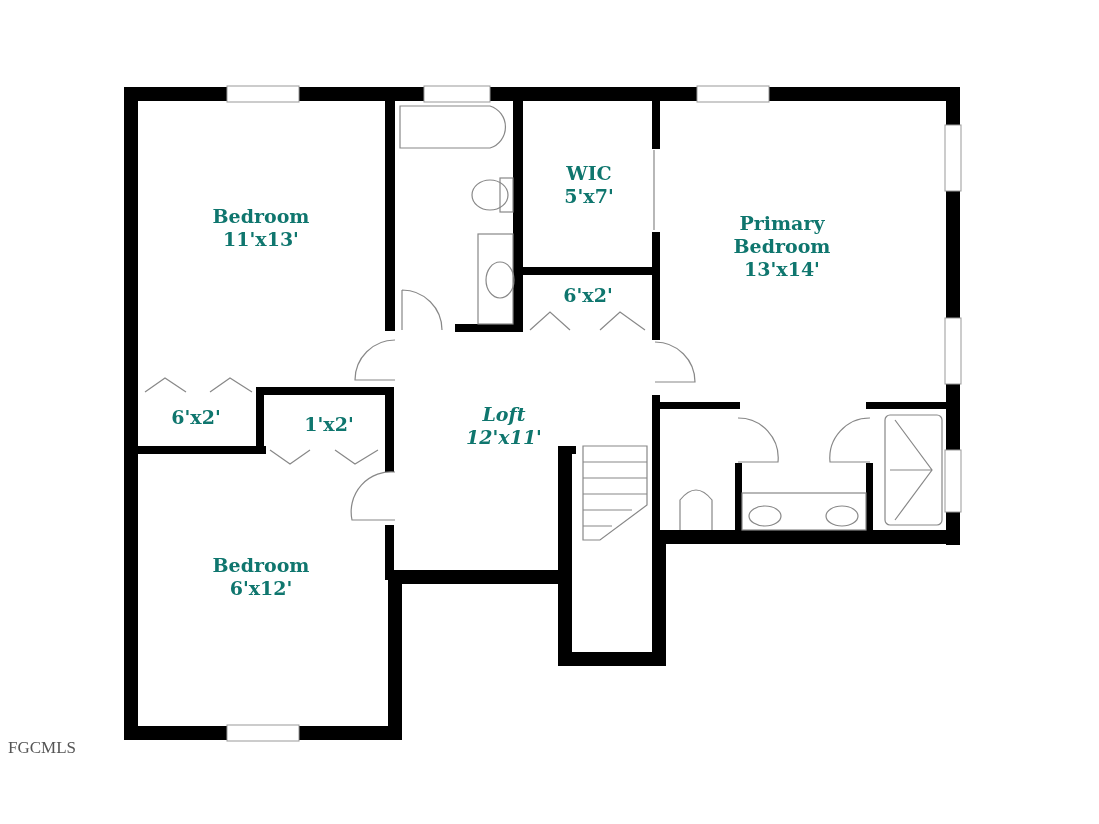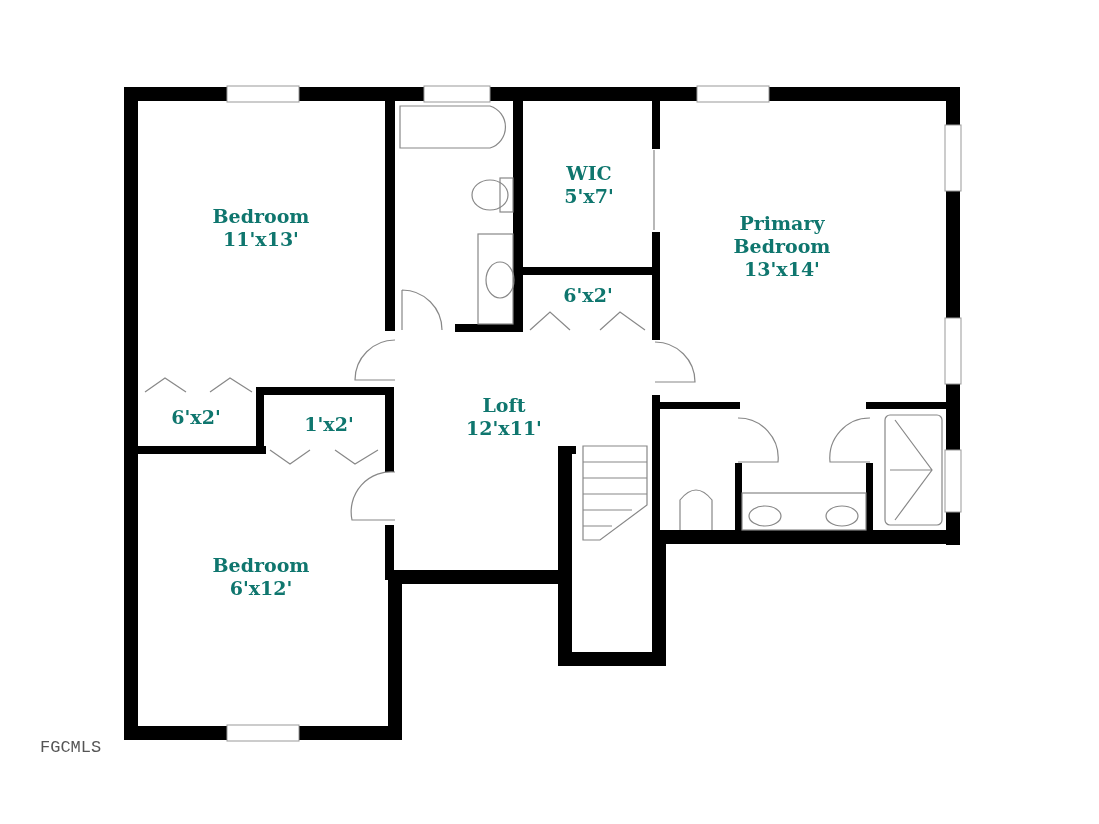--- a/index.html
+++ b/index.html
@@ -1,20 +1,20 @@
 <!DOCTYPE html>
 <html><head>
 <meta charset="utf-8">
 <style>
   html, body { margin:0; padding:0; background:#ffffff; }
   body { width:1099px; height:824px; position:relative; overflow:hidden; font-family:"DejaVu Serif", serif; }
   #plan { position:absolute; left:0; top:0; }
   .label { position:absolute; text-align:center; font-family:"DejaVu Serif", serif; font-weight:bold; color:#0f766e; font-size:19px; line-height:23px; transform:translateX(-50%); white-space:nowrap; }
   .label .dim { display:block; }
-  .watermark { position:absolute; left:8px; top:738px; font-family:Liberation Mono, monospace; font-size:17px; color:#555; letter-spacing:0px;margin-left:32px; }
+  .watermark { position:absolute; left:8px; top:738px; font-family:Liberation Serif, serif; font-size:17px; color:#555; letter-spacing:0px; }
 </style>
 </head>
 <body>
 
 <svg id="plan" width="1099" height="824" viewBox="0 0 1099 824">
   <g fill="#000">
 
     <rect x="124" y="87" width="836" height="14"></rect>
 
     <rect x="124" y="87" width="14" height="653"></rect>
@@ -122,21 +122,21 @@
   <span class="dim">Primary</span>
   <span class="dim">Bedroom</span>
   <span class="dim">13'x14'</span>
 </div>
 <div class="label" style="left:196px; top:406px;">
   <span>6'x2'</span>
 </div>
 <div class="label" style="left:329px; top:413px;">
   <span>1'x2'</span>
 </div>
-<div class="label" style="left:504px; top:394px;">
+<div class="label" style="left:504px; top:403px;font-style:italic;">
   <span>Loft</span>
   <span class="dim">12'x11'</span>
 </div>
 <div class="label" style="left:261px; top:554px;">
   <span>Bedroom</span>
   <span class="dim">6'x12'</span>
 </div>
 
 <div class="watermark">FGCMLS</div>
 

